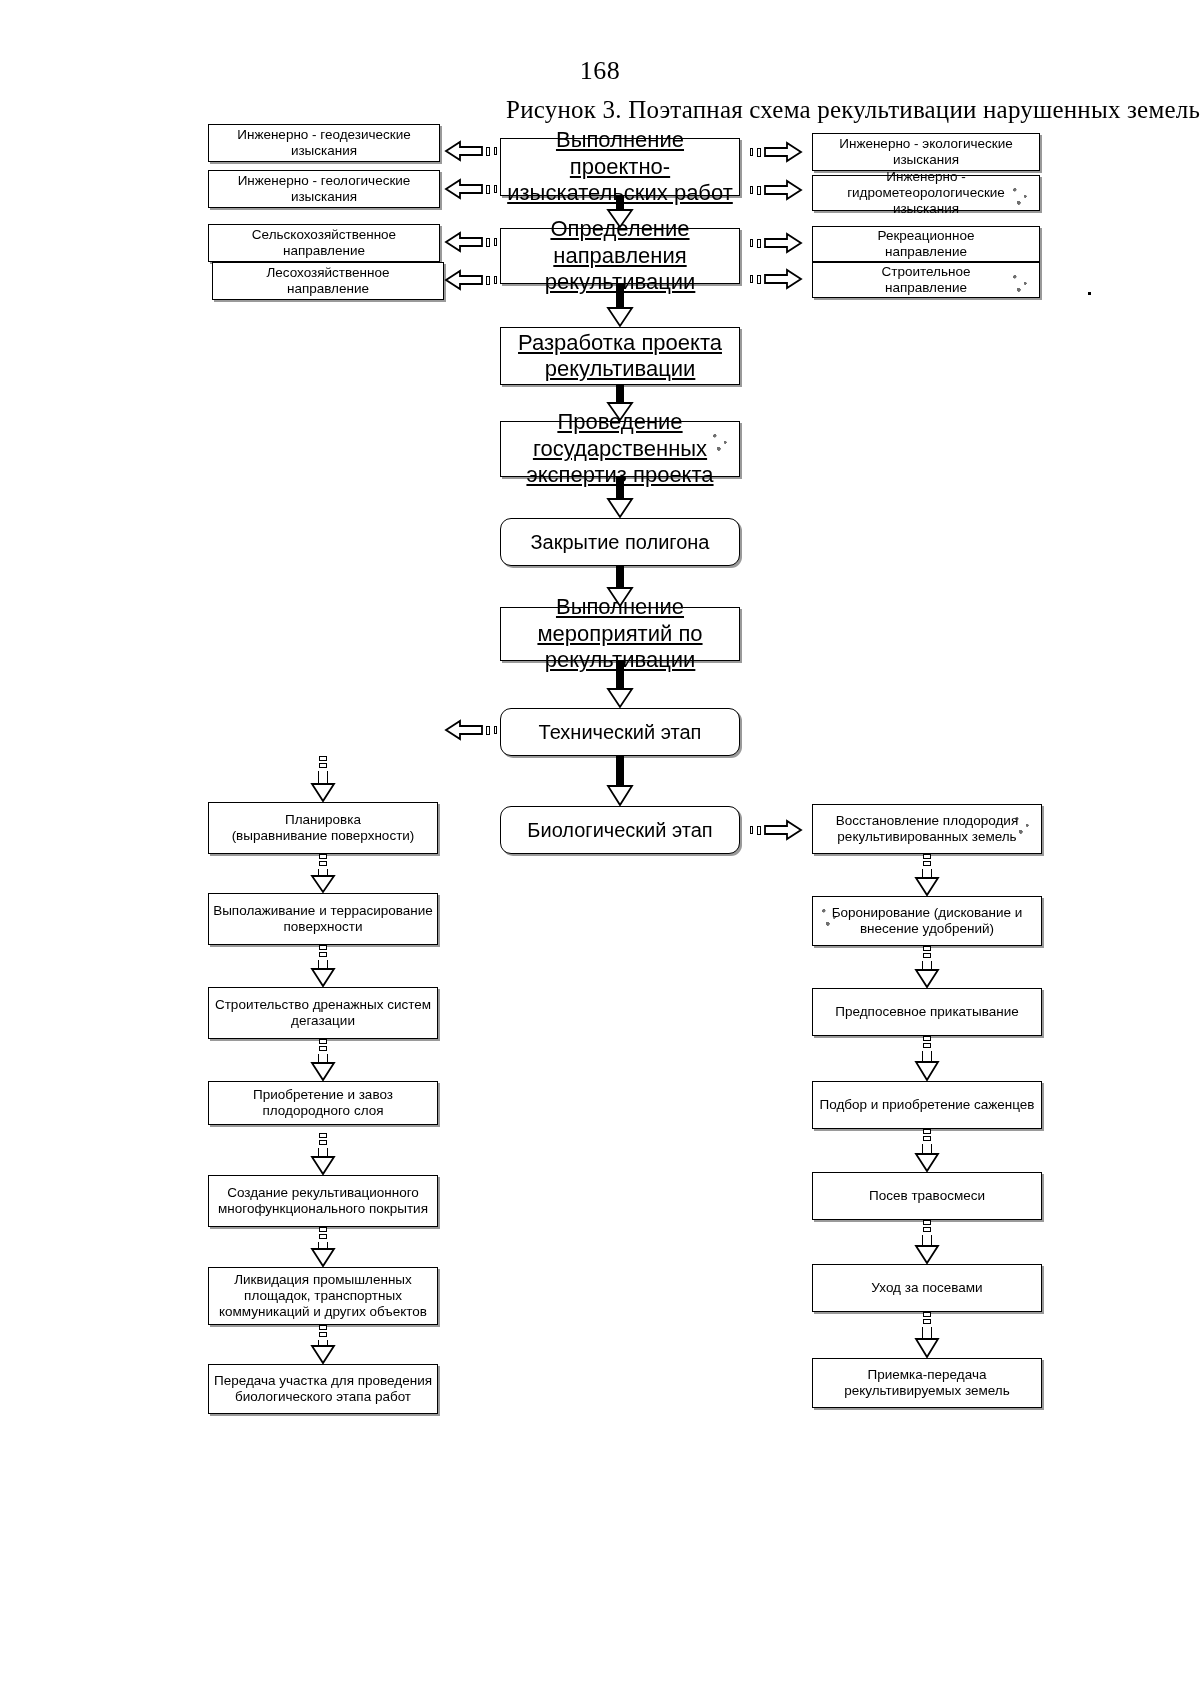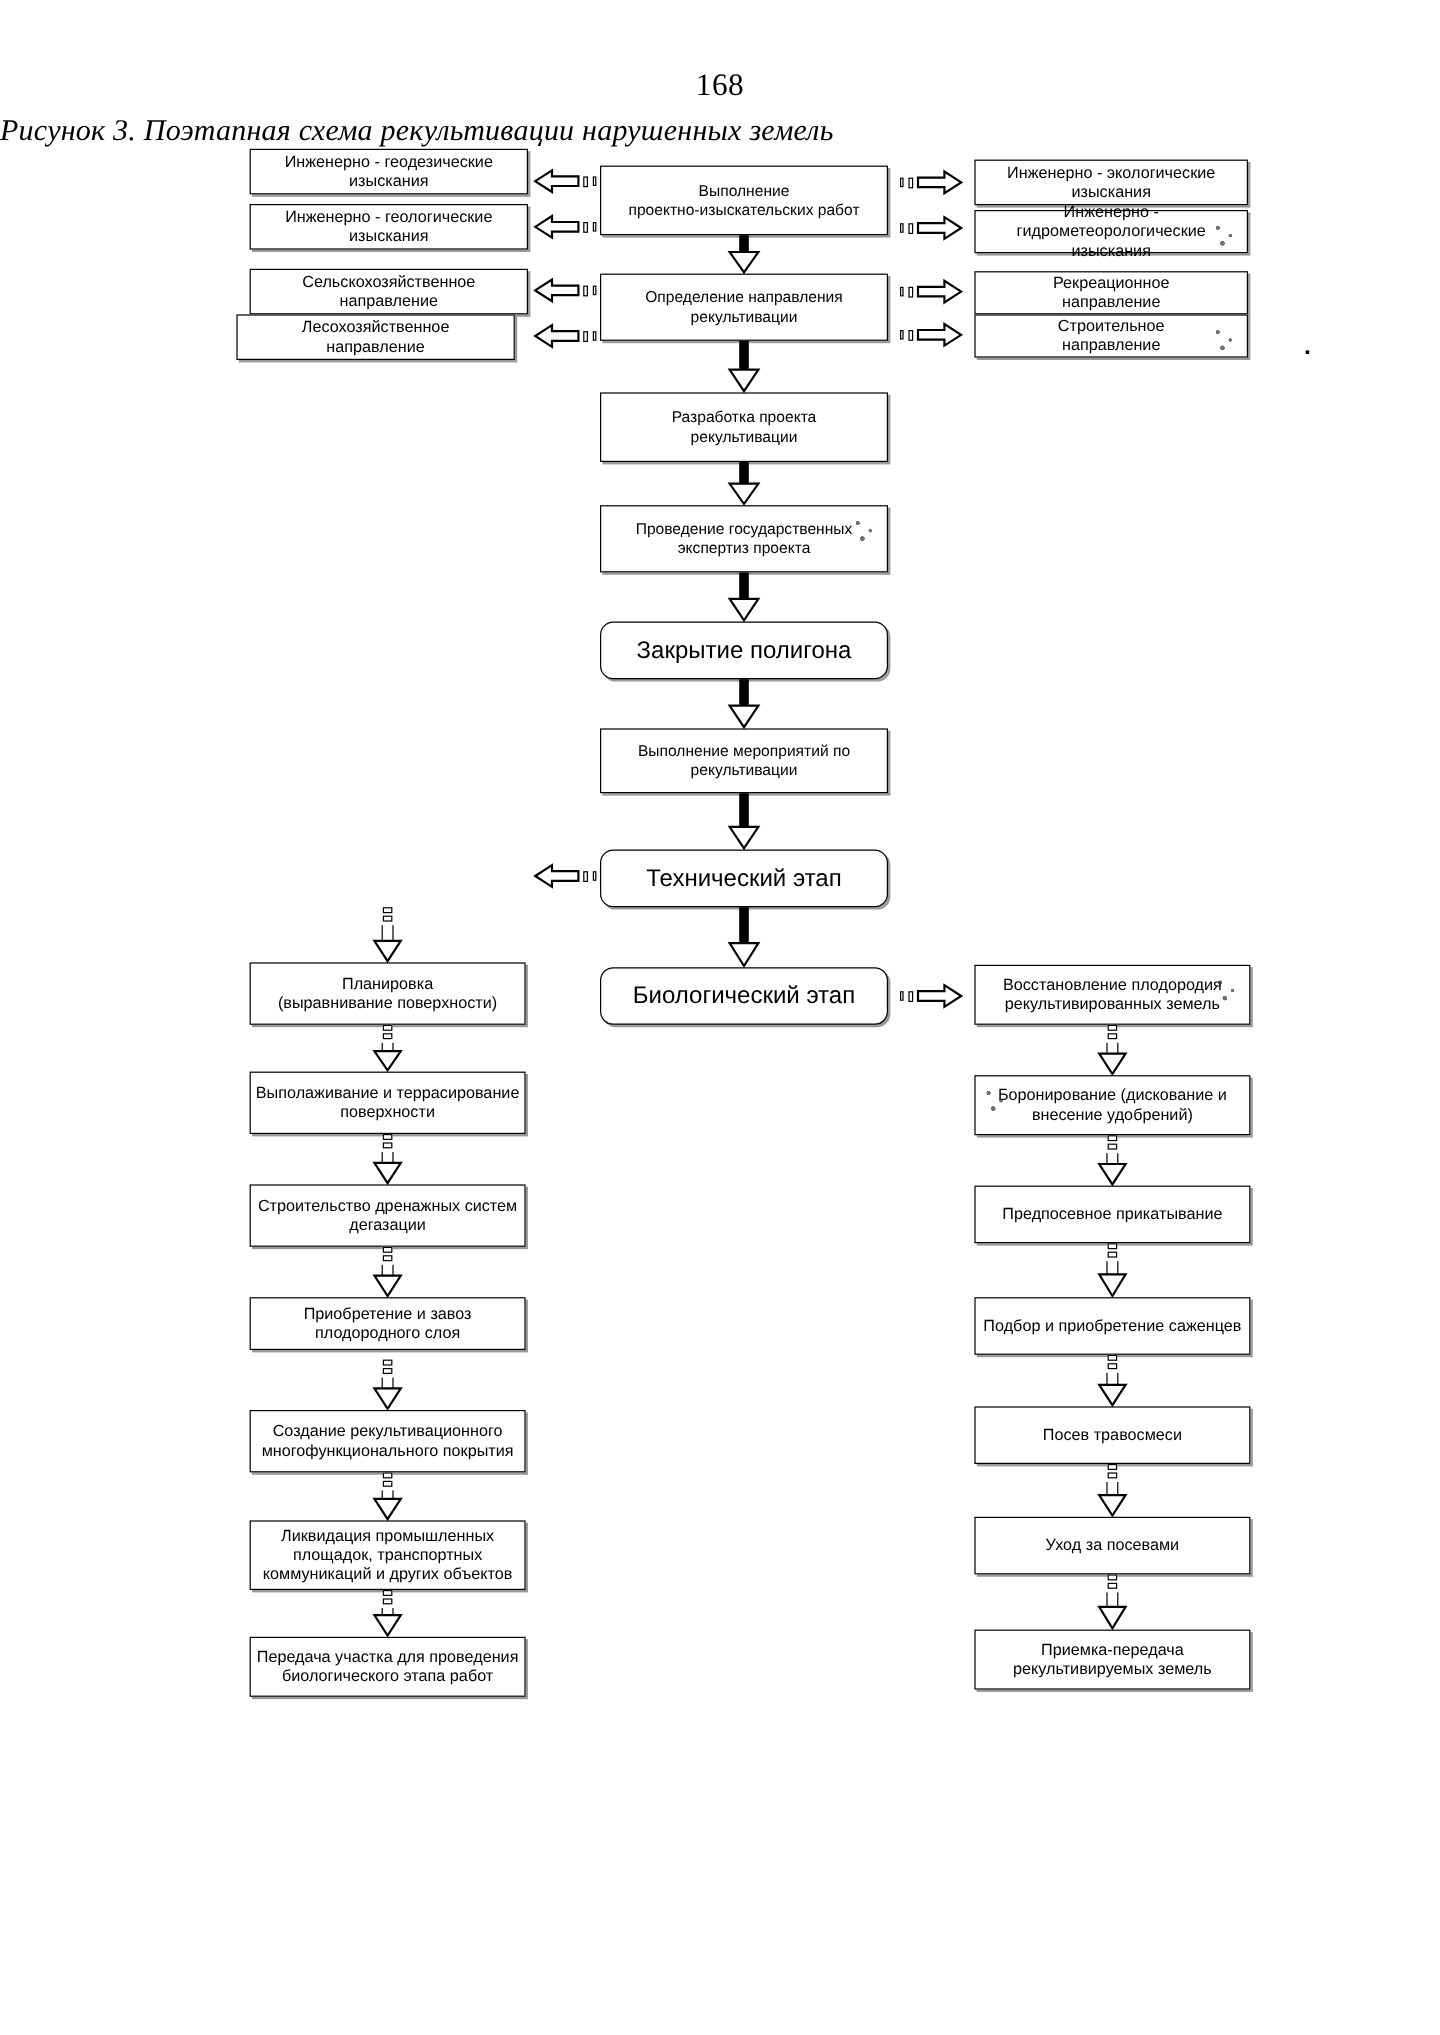--- a/index.html
+++ b/index.html
@@ -29,43 +29,42 @@
     text-align: center;
     font-family: "Liberation Serif", serif;
     font-size: 26px;
     letter-spacing: 0.5px;
   }
   .fig-title {
     position: absolute;
     left: 0;
     top: 96px;
     width: 1200px;
-    text-align: left;
+    text-align: right;
     font-family: "Liberation Serif", serif;
-    font-style: italic;
     font-size: 25px;
     letter-spacing: 0.2px;
   }
   
   .box {
     position: absolute;
     box-sizing: border-box;
     border: 1.6px solid #000;
     background: #fff;
     display: flex;
     align-items: center;
     justify-content: center;
     text-align: center;
     line-height: 1.2;
     padding: 2px 4px;
     box-shadow: 2px 2px 0 #9a9a9a;
   }
   .box span { display: block; width: 100%; }
   .box.small  { font-size: 13.5px; }
-  .box.large  { font-size: 13px; }
+  .box.large  { font-size: 22px; text-decoration: underline; }
   .box.xlarge { font-size: 20px; border-radius: 11px; }
 
   
   .noisy-b::after {
     content: "";
     position: absolute;
     left: 3px; top: 4px;
     width: 22px; height: 36px;
     background:
       radial-gradient(circle at 20% 20%, #111 0 1.6px, transparent 1.8px),
@@ -172,21 +171,21 @@
     </span>
   </div>
 
   <div class="box small" style="left:208px; top:224px; width:232px; height:38px;">
     <span>
       <span>Сельскохозяйственное</span>
       <span>направление</span>
     </span>
   </div>
 
-  <div class="box small" style="left:197px; top:262px; width:232px; height:38px;">
+  <div class="box small" style="left:212px; top:262px; width:232px; height:38px;">
     <span>
       <span>Лесохозяйственное</span>
       <span>направление</span>
     </span>
   </div>
 
   <div class="box small" style="left:812px; top:133px; width:228px; height:38px;">
     <span>
       <span>Инженерно - экологические</span>
       <span>изыскания</span>

